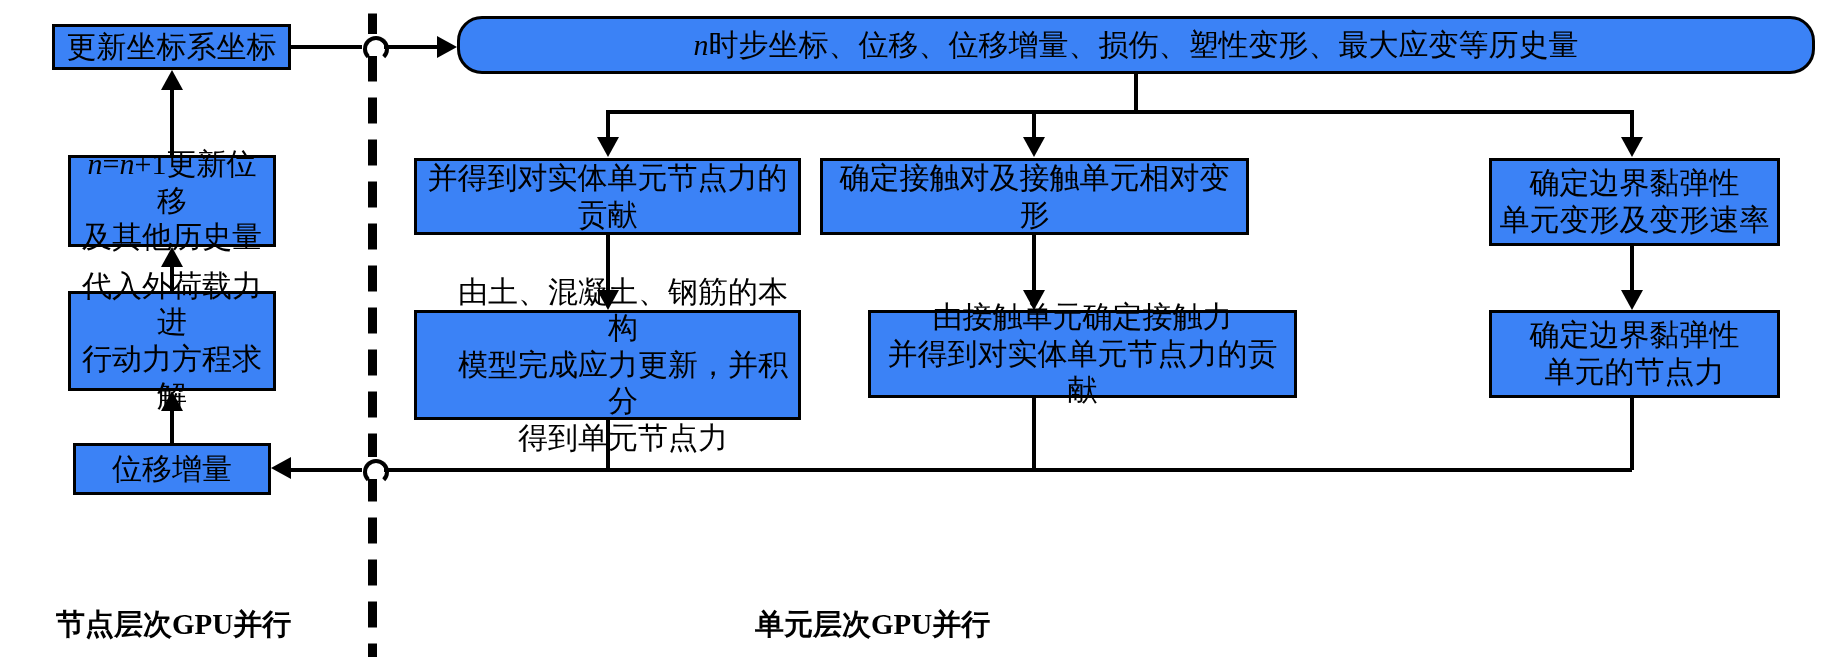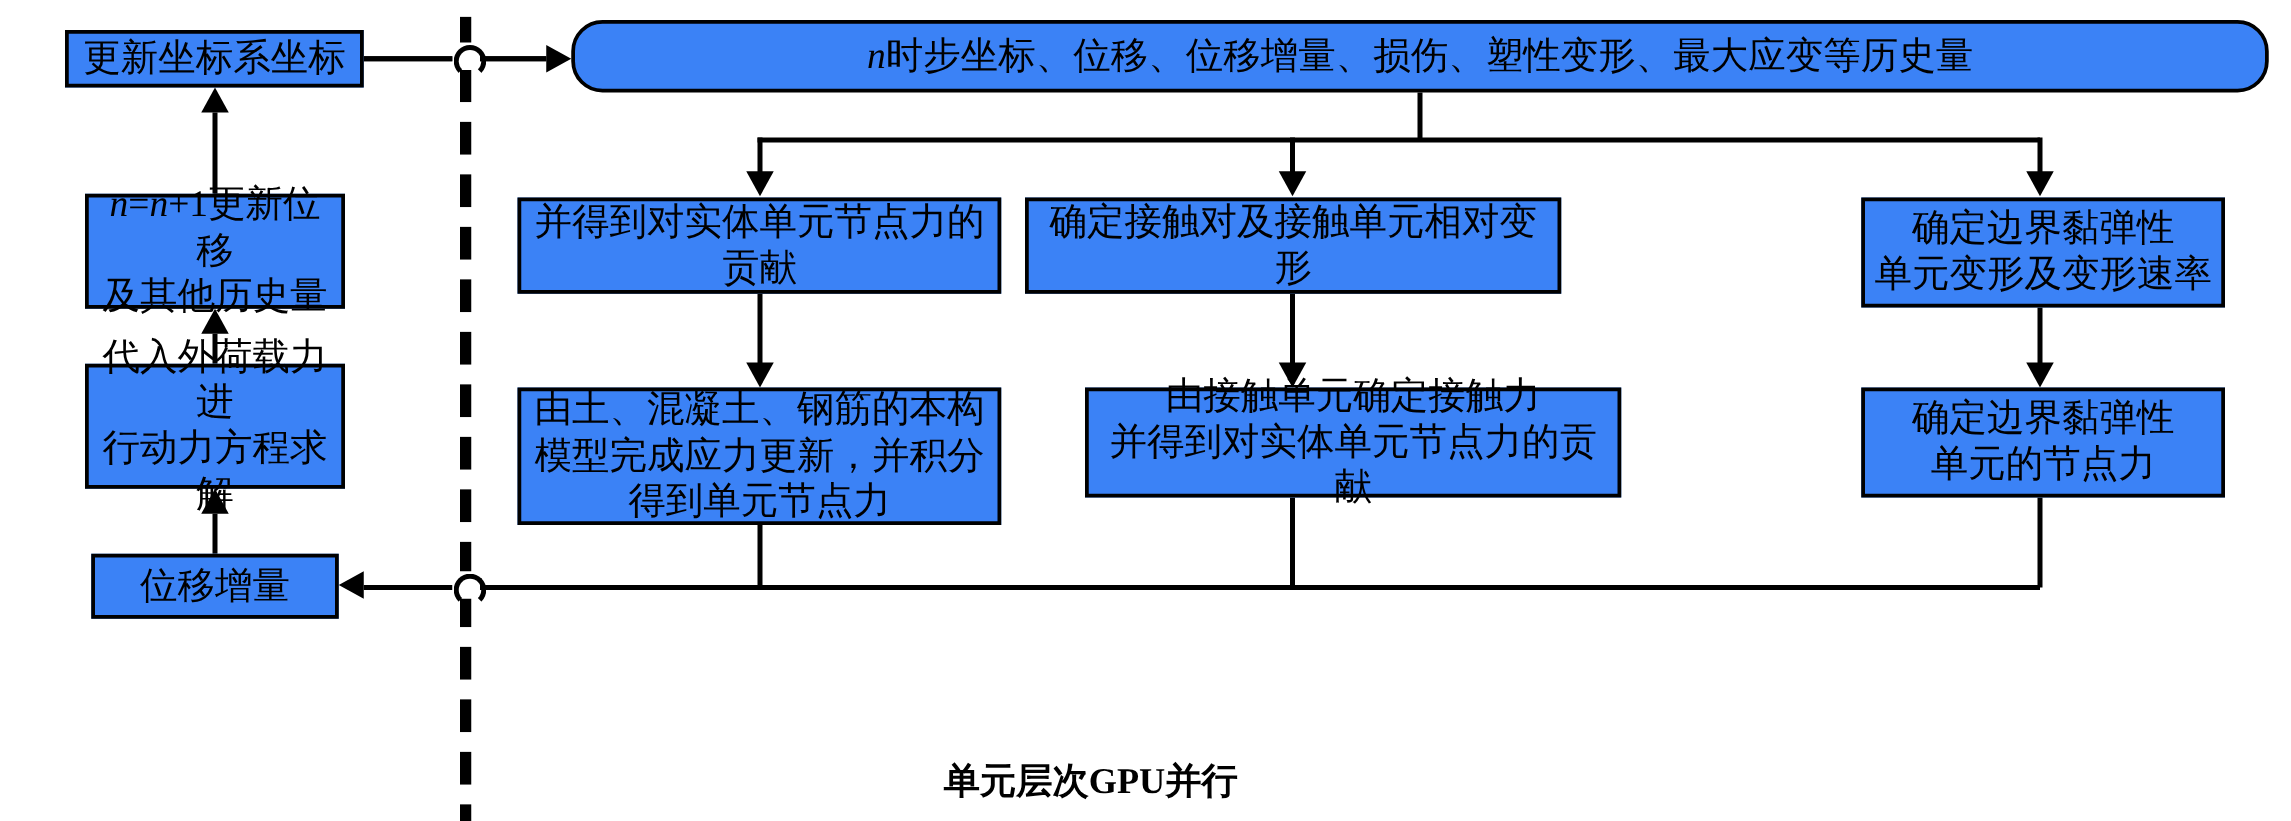--- a/index.html
+++ b/index.html
@@ -170,21 +170,21 @@
 
   <div class="ln v" style="left:606px; top:235px; height:58px;"></div>
   <div class="arrow down" style="left:597px; top:290px;"></div>
 
   <div class="ln v" style="left:1032px; top:235px; height:58px;"></div>
   <div class="arrow down" style="left:1023px; top:290px;"></div>
 
   <div class="ln v" style="left:1630px; top:246px; height:47px;"></div>
   <div class="arrow down" style="left:1621px; top:290px;"></div>
 
-  <div class="node" style="left:414px; top:310px; width:387px; height:110px;">
+  <div class="node" style="left:414px; top:310px; width:387px; height:110px;padding-left:37px;">
     <span>由土、混凝土、钢筋的本构
 模型完成应力更新，并积分
 得到单元节点力</span>
   </div>
 
   <div class="node" style="left:820px; top:310px; width:429px; height:88px;margin-left:48px;">
     <span>由接触单元确定接触力
 并得到对实体单元节点力的贡献</span>
   </div>
 
@@ -219,17 +219,20 @@
 
   <div class="ln v" style="left:170px; top:411px; height:32px;"></div>
   <div class="arrow up" style="left:161px; top:391px;"></div>
 
   <div class="ln v" style="left:170px; top:267px; height:24px;"></div>
   <div class="arrow up" style="left:161px; top:247px;"></div>
 
   <div class="ln v" style="left:170px; top:90px; height:65px;"></div>
   <div class="arrow up" style="left:161px; top:70px;"></div>
 
+  <div class="caption" style="left:56px; top:605px;">
+    <span>节点层次GPU并行</span>
+  </div>
   <div class="caption" style="left:755px; top:605px;">
     <span>单元层次GPU并行</span>
   </div>
 
 </div>
 
 </body></html>

